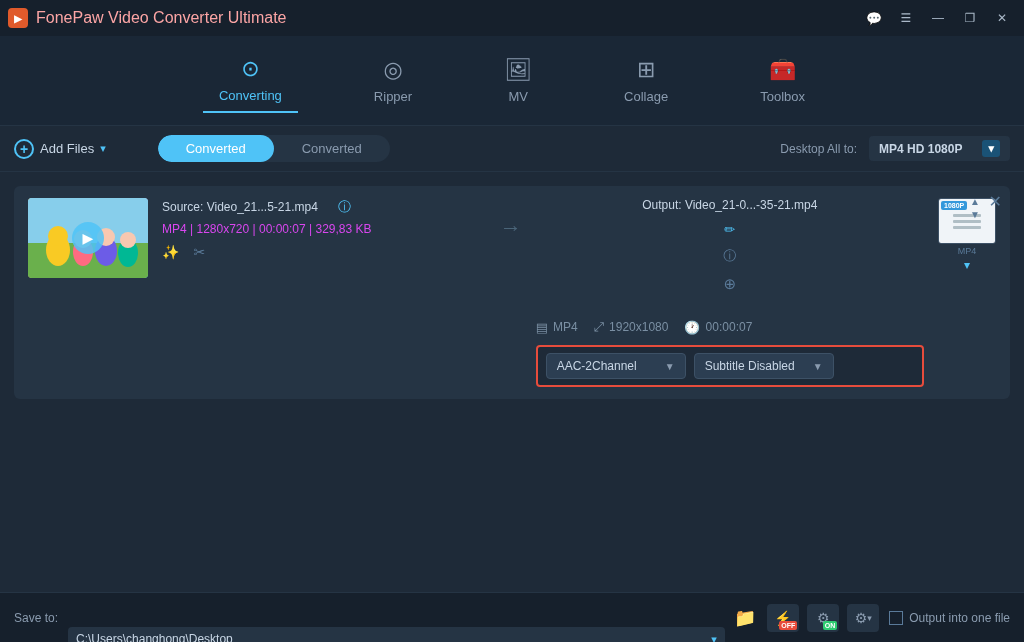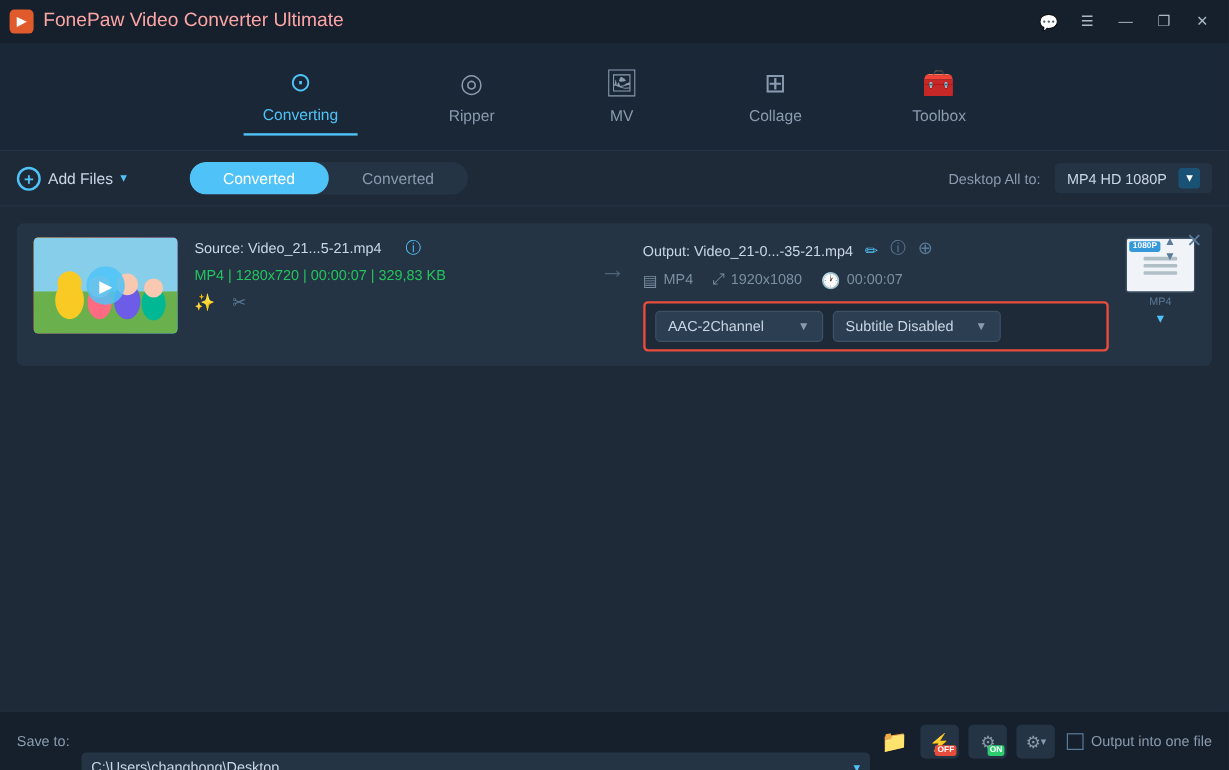--- a/index.html
+++ b/index.html
@@ -159,23 +159,24 @@
       font-size: 12px;
       color: #8a9baf;
       margin-left: auto;
     }
     #convert-format-box {
       display: flex;
       align-items: center;
       background: #253444;
       border-radius: 4px;
       padding: 4px 10px;
-      gap: 10px;
+      gap: 20px;
       font-size: 12px;
       color: #c8d6e5;
+      font-weight: bold;
     }
 
     
     #file-item {
       background: #253444;
       border-radius: 6px;
       padding: 12px 14px;
       display: flex;
       align-items: flex-start;
       gap: 14px;
@@ -231,21 +232,21 @@
       font-size: 12px;
       color: #c8d6e5;
     }
     #info-icon {
       color: #4fc3f7;
       font-size: 13px;
       cursor: pointer;
     }
     #file-meta {
       font-size: 12px;
-      color: #22c55e;
+      color: #d946ef;
       margin-bottom: 8px;
     }
     #file-actions {
       display: flex;
       gap: 14px;
     }
     .file-action-icon {
       color: #5a7a99;
       font-size: 14px;
       cursor: pointer;
@@ -261,23 +262,24 @@
       flex-shrink: 0;
     }
 
     
     #output-panel {
       flex: 1.2;
       min-width: 0;
     }
     #output-row1 {
       display: flex;
-      align-items: flex-end;
+      align-items: center;
       gap: 10px;
-      margin-bottom: 9px;
+      margin-bottom: 26px;
+      flex-direction: column;
     }
     #output-label {
       font-size: 12px;
       color: #c8d6e5;
     }
     #edit-icon { color: #4fc3f7; font-size: 13px; cursor: pointer; }
     #info-icon2 { color: #5a7a99; font-size: 13px; cursor: pointer; }
     #upgrade-icon { color: #5a7a99; font-size: 15px; cursor: pointer; }
 
     #output-row2 {

